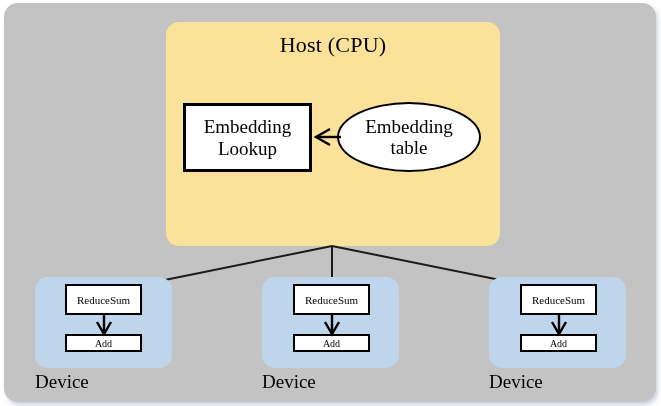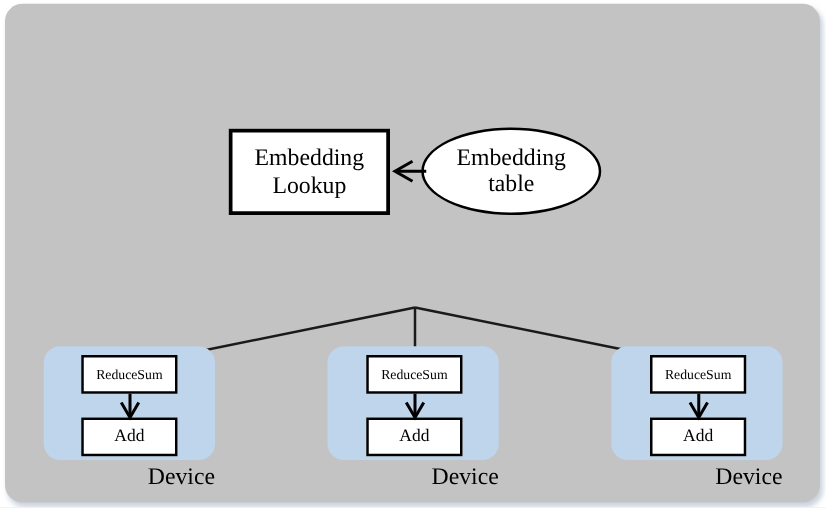--- a/index.html
+++ b/index.html
@@ -98,52 +98,55 @@
   .device-panel {
     position: absolute;
     width: 137px;
     height: 91px;
     background: #bed5ec;
     border-radius: 13px;
   }
   .device-label {
     position: absolute;
     width: 137px;
-    text-align: right;
+    text-align: left;
     font-size: 19px;
     color: #000000;
   }
   .node-box {
     position: absolute;
     background: #ffffff;
     border: 2.5px solid #000000;
     box-sizing: border-box;
     display: flex;
     align-items: center;
     justify-content: center;
     color: #000000;
   }
   .reduce-box {
     width: 77px;
     height: 31px;
     font-size: 11px;
   }
   .add-box {
     width: 77px;
-    height: 31px;
-    font-size: 14px;
+    height: 18px;
+    font-size: 10px;
   }
 </style>
 </head>
 <body>
 
 <div id="canvas">
 
   <div id="backdrop"></div>
 
+  <div id="host-panel">
+    <div id="host-title">Host (CPU)</div>
+  </div>
 
   <svg class="edges" viewBox="0 0 661 406">
     <line x1="332" y1="246" x2="145" y2="284" stroke="#1a1a1a" stroke-width="2"></line>
     <line x1="332" y1="246" x2="332" y2="286" stroke="#1a1a1a" stroke-width="2"></line>
     <line x1="332" y1="246" x2="520" y2="284" stroke="#1a1a1a" stroke-width="2"></line>
   </svg>
 
   <div id="embedding-lookup">
     <span class="txt">Embedding
 Lookup</span>

